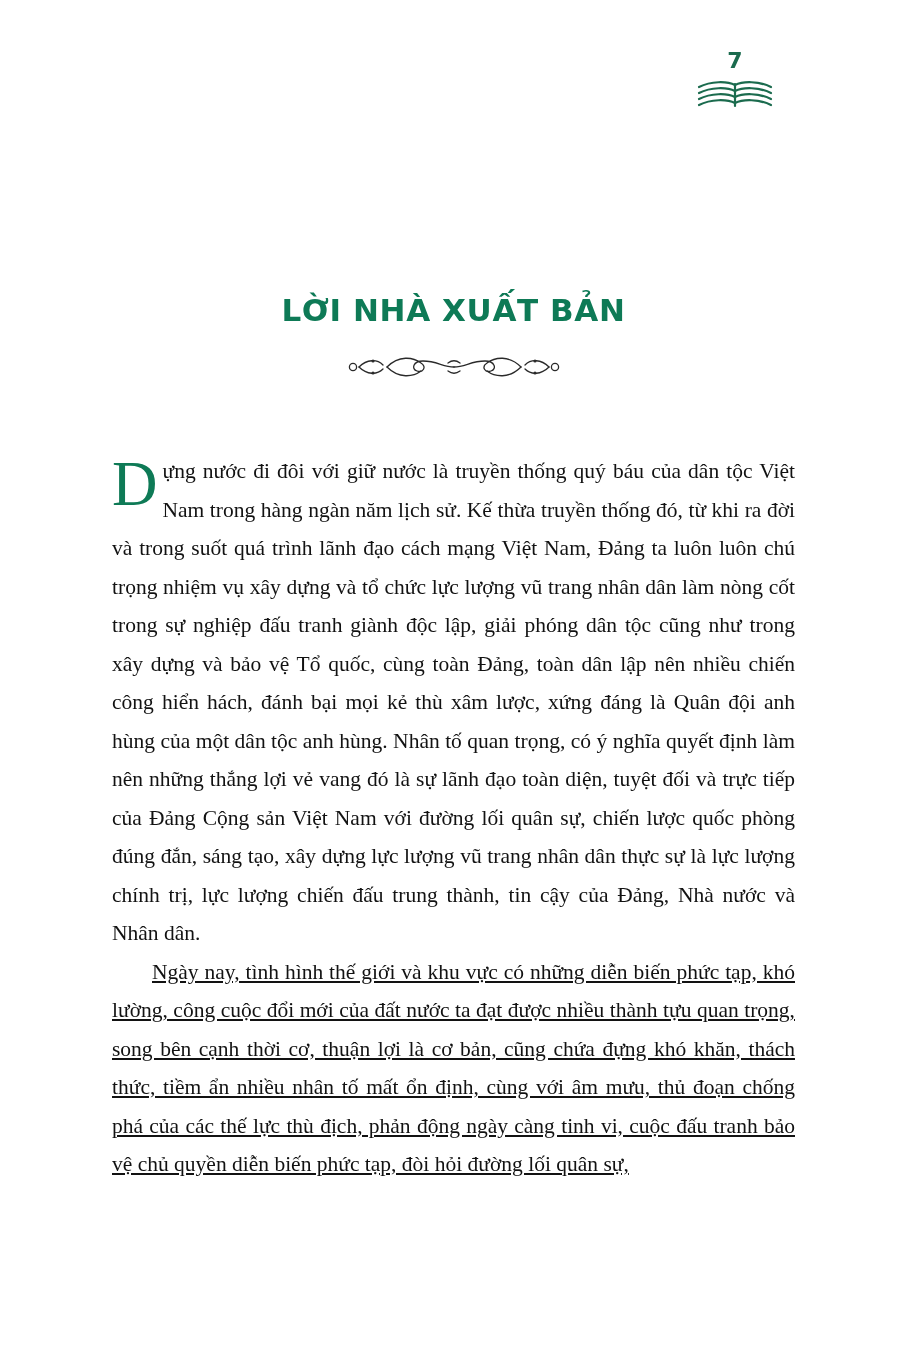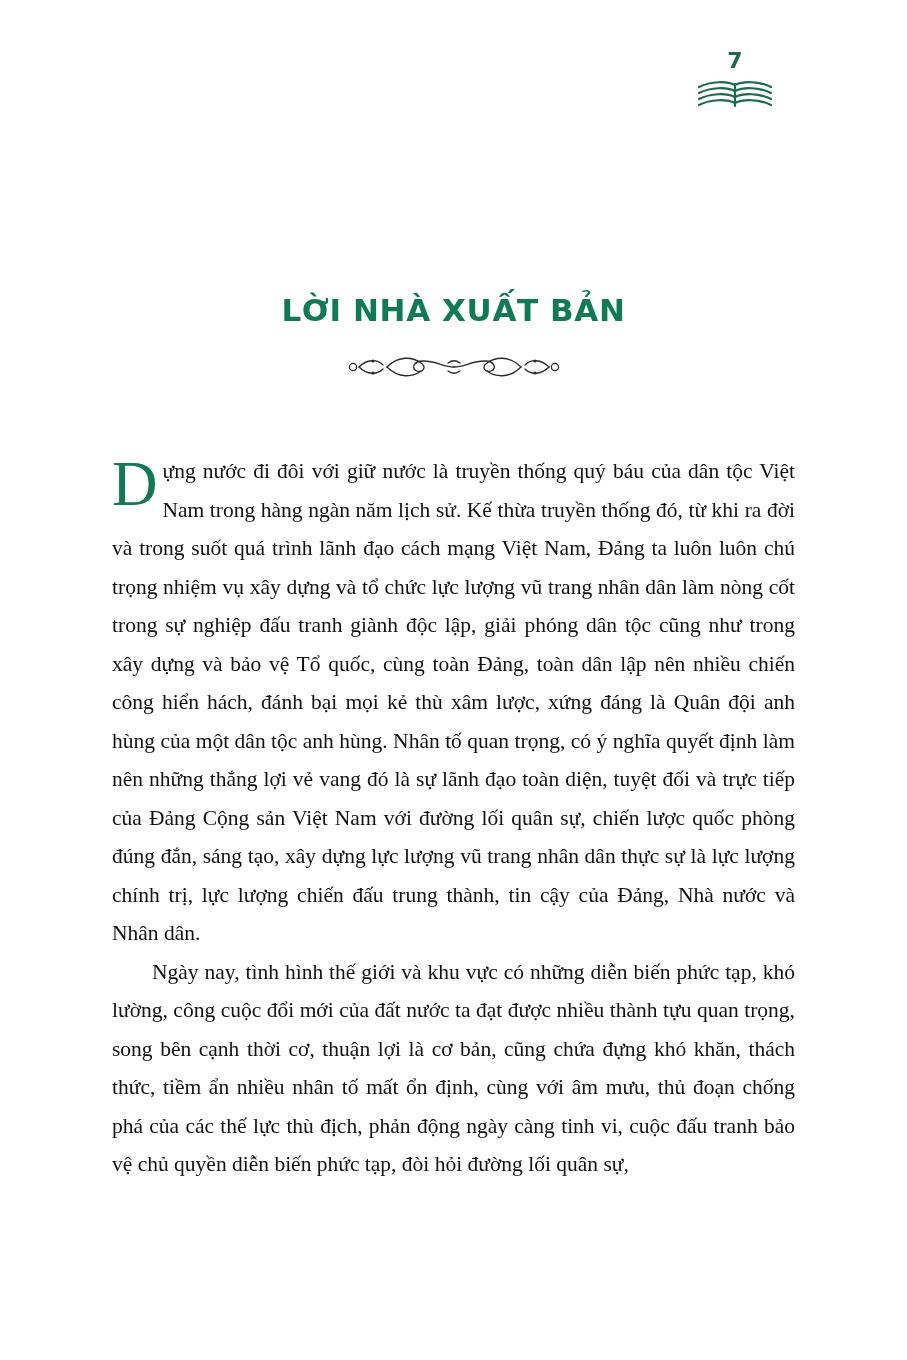--- a/index.html
+++ b/index.html
@@ -76,20 +76,21 @@
     font-size: 21.5px;
     line-height: 38.5px;
     text-align: justify;
     text-justify: inter-word;
   }
   .body-text p {
     margin: 0;
   }
   .body-text p.indent {
     text-indent: 40px;
+    text-decoration: underline;
   }
   .dropcap {
     float: left;
     font-family: "Liberation Serif", serif;
     font-size: 63px;
     line-height: 56px;
     color: #0e7a56;
     padding: 2px 5px 0 0;
     margin-top: 2px;
   }

